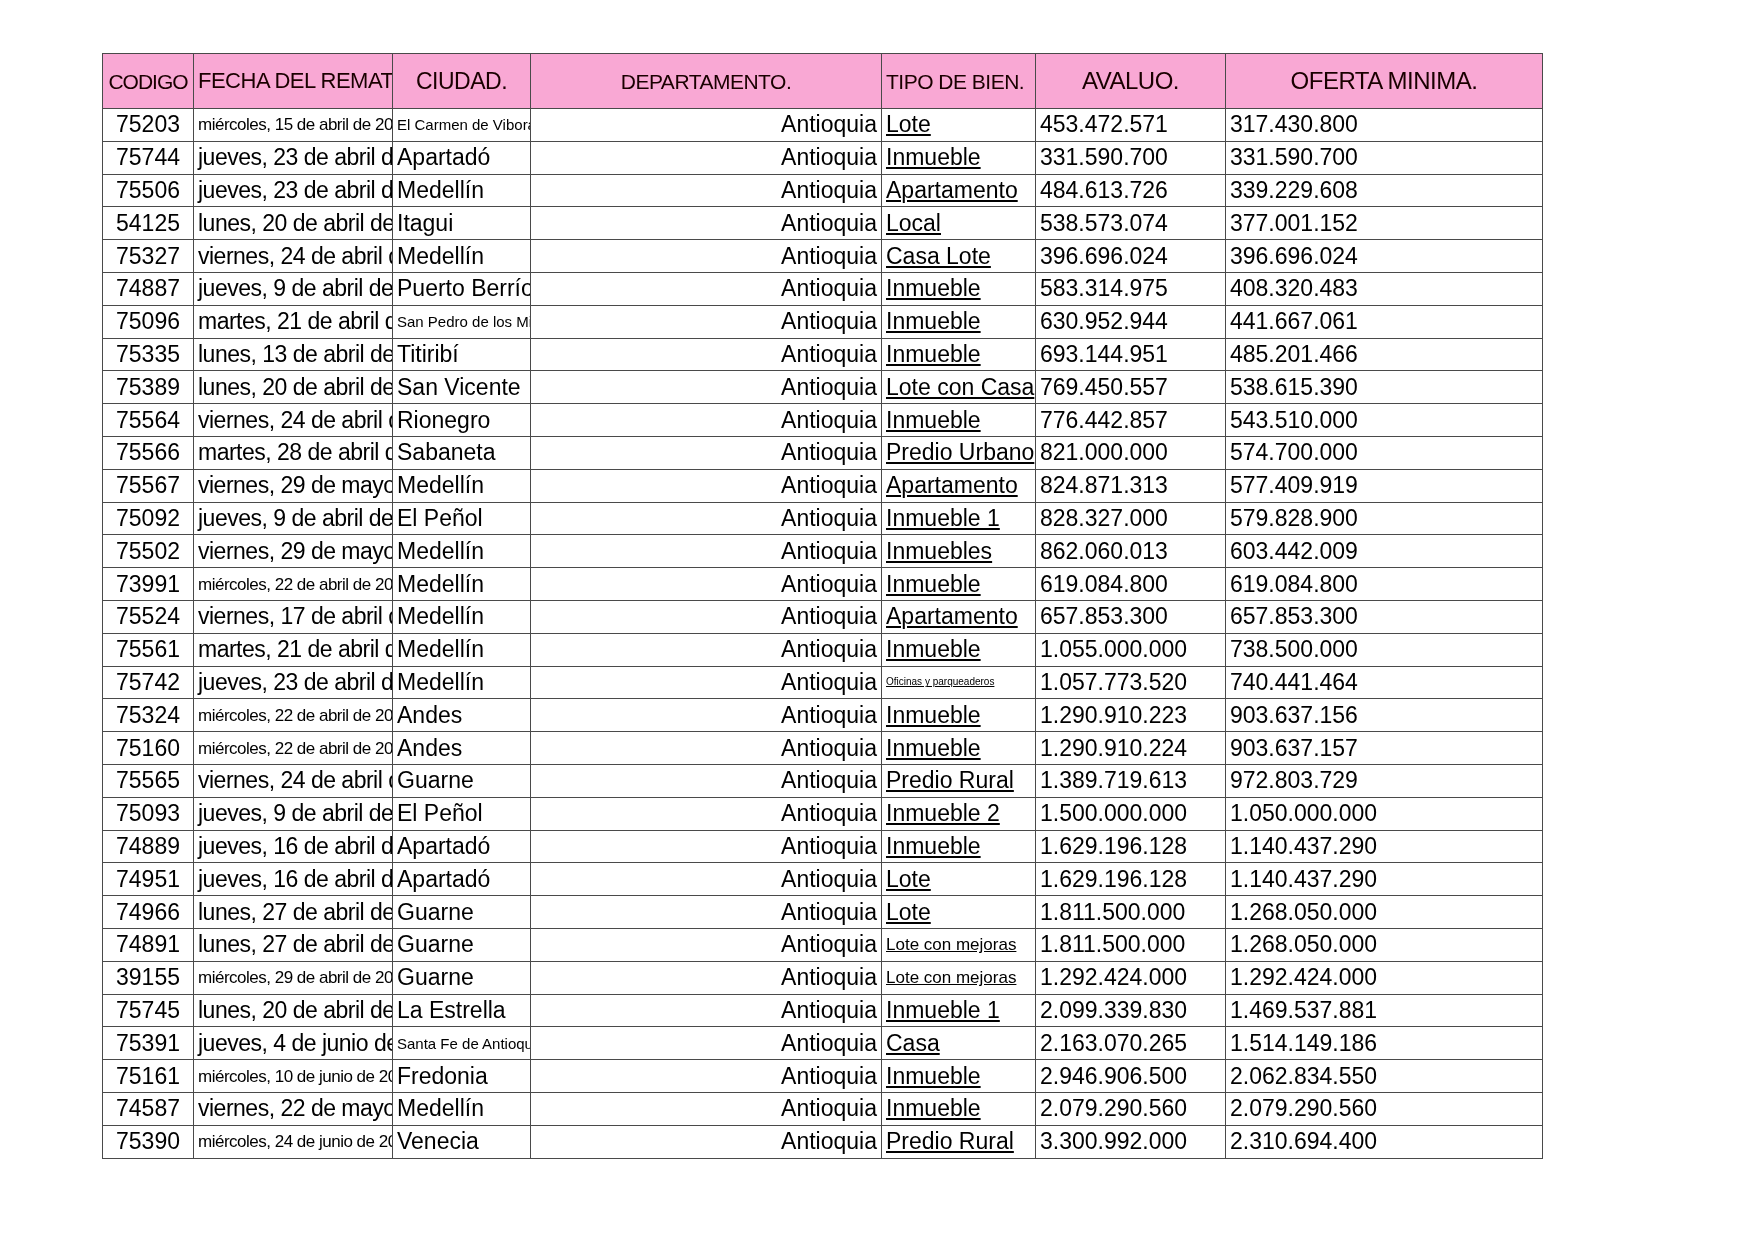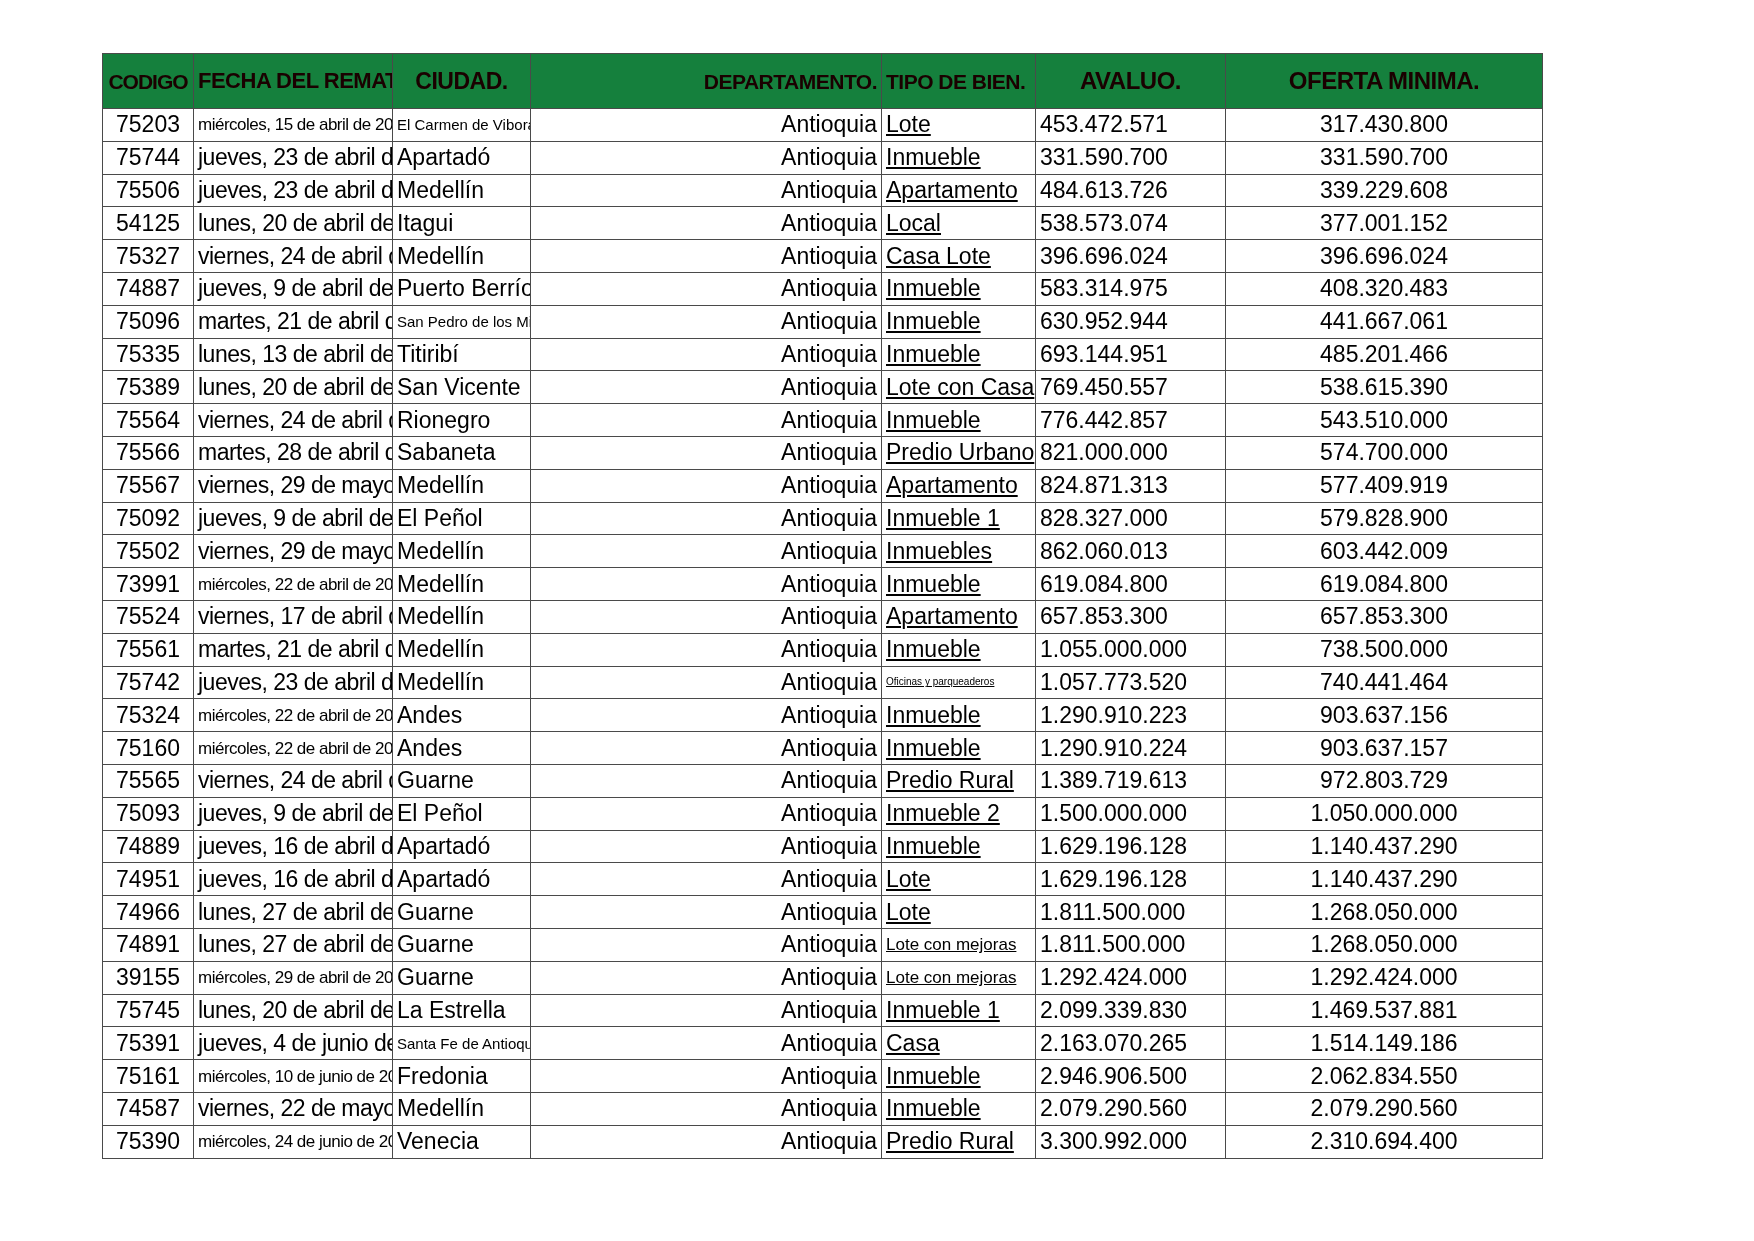--- a/index.html
+++ b/index.html
@@ -17,46 +17,46 @@
   table.auctions col.c-avaluo { width: 190px; }
   table.auctions col.c-oferta { width: 317px; }
   table.auctions th, table.auctions td {
     border: 1.5px solid #4a4a4a;
     padding: 0 4px;
     white-space: nowrap;
     overflow: hidden;
     line-height: 1;
   }
   table.auctions thead th {
-    background: #15803d;
+    background: #f9a8d4;
     height: 54px;
-    font-weight: bold;
+    font-weight: normal;
     font-size: 23px;
     color: #1a0000;
     text-align: center;
     letter-spacing: -0.5px;
   }
   table.auctions thead th.h-codigo { font-size: 21px; letter-spacing: -1px; padding: 0 2px; }
   table.auctions thead th.h-fecha { font-size: 22px; text-align: left; }
-  table.auctions thead th.h-depto { font-size: 21px; text-align: right; margin-left: 32px; }
+  table.auctions thead th.h-depto { font-size: 21px; text-align: center; margin-left: 32px; }
   table.auctions thead th.h-tipo { font-size: 21px; text-align: left; }
   table.auctions thead th.h-avaluo { font-size: 24px; }
   table.auctions thead th.h-oferta { font-size: 24px; }
   table.auctions tbody td { height: 31.8px; font-size: 23px; }
   td.codigo { text-align: center; font-size: 24px; }
   td.fecha { text-align: right; font-size: 20px; letter-spacing: -0.5px; }
   td.fecha.small { font-size: 17px; }
   td.ciudad { text-align: left; font-size: 24px; }
   td.ciudad.small { font-size: 15px; }
   td.depto { text-align: right; font-size: 24px; }
   td.tipo { text-align: left; font-size: 23px; text-decoration: underline; }
   td.tipo.small { font-size: 17px; margin-top: 36px; }
   td.tipo.tiny { font-size: 10px; }
   td.avaluo { text-align: left; font-size: 27px; }
-  td.oferta { text-align: center; font-size: 23px; }
+  td.oferta { text-align: left; font-size: 23px; }
 </style>
 </head>
 <body>
 
 <table class="auctions">
   <colgroup>
     <col class="c-codigo">
       <col class="c-fecha">
       <col class="c-ciudad">
       <col class="c-depto">

